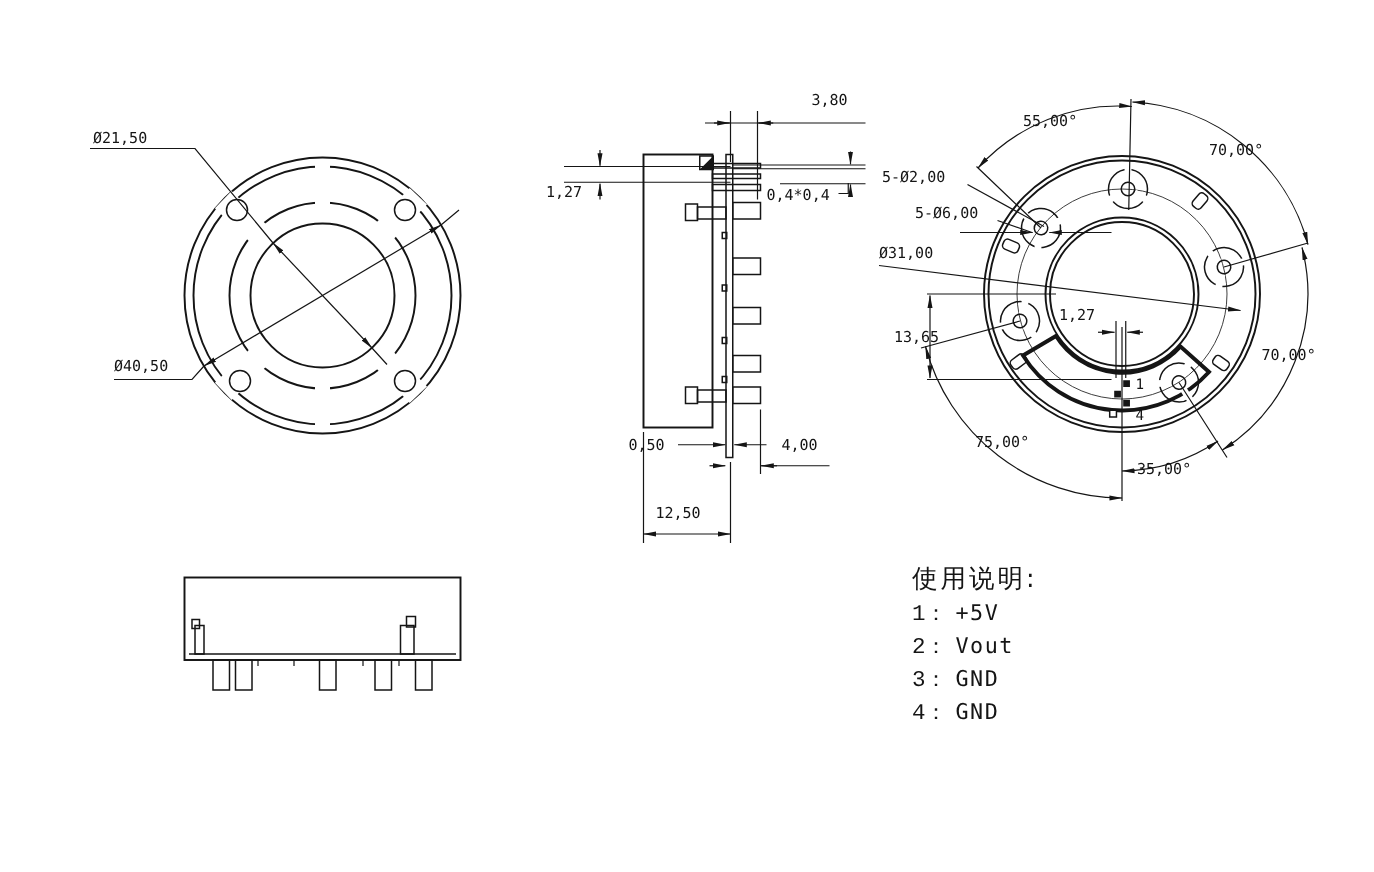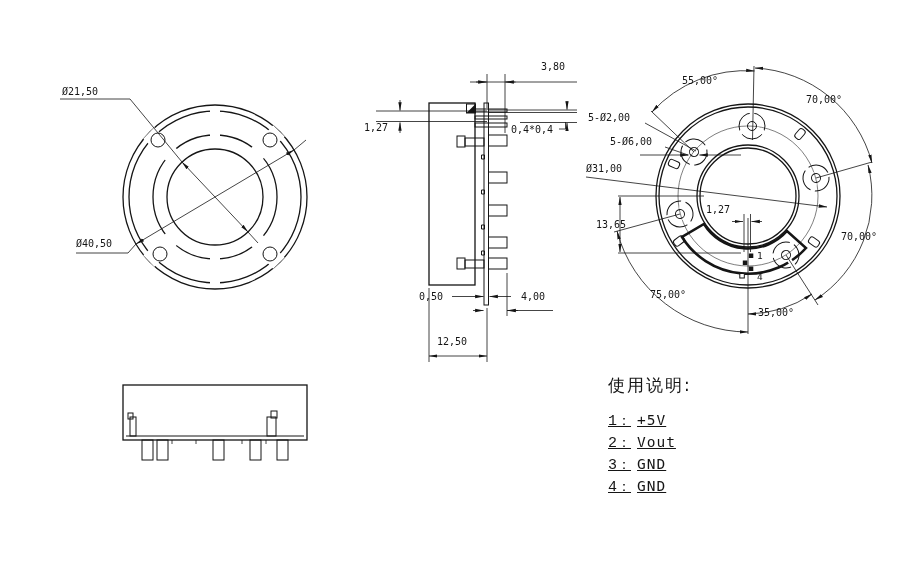--- a/index.html
+++ b/index.html
@@ -8,22 +8,22 @@
   svg{position:absolute;left:0;top:0;}
   .ol{fill:none;stroke:#151515;stroke-width:1.3;}
   .ol2{fill:none;stroke:#151515;stroke-width:1;}
   .thick{fill:none;stroke:#151515;stroke-width:2.6;}
   .thin{fill:none;stroke:#151515;stroke-width:0.55;}
   .dm{fill:none;stroke:#151515;stroke-width:0.8;}
   .cut{fill:#ffffff;stroke:none;}
   .tx{font:10px "DejaVu Sans Mono", monospace;fill:#151515;}
   .txs{font:9.5px "DejaVu Sans Mono", monospace;fill:#151515;}
   .legend{position:absolute;left:608px;top:374px;color:#151515;}
-  .legend .title{font:17px "DejaVu Sans", sans-serif;letter-spacing:2px;margin-bottom:12px;}
-  .legend .item{height:22px;line-height:22px;white-space:nowrap;text-decoration:underline;}
+  .legend .title{font:17px "DejaVu Sans", sans-serif;letter-spacing:2px;}
+  .legend .item{height:22px;line-height:22px;white-space:nowrap;}
   .legend .num{font:15px "Liberation Mono", monospace;}
   .legend .sep{font:14px "DejaVu Sans", sans-serif;margin-right:6px;}
   .legend .val{font:14.5px "DejaVu Sans Mono", monospace;letter-spacing:1px;}
 </style>
 </head>
 <body>
 
 <div id="canvas">
 <svg width="916" height="581" viewBox="0 0 916 581">
   <defs>

